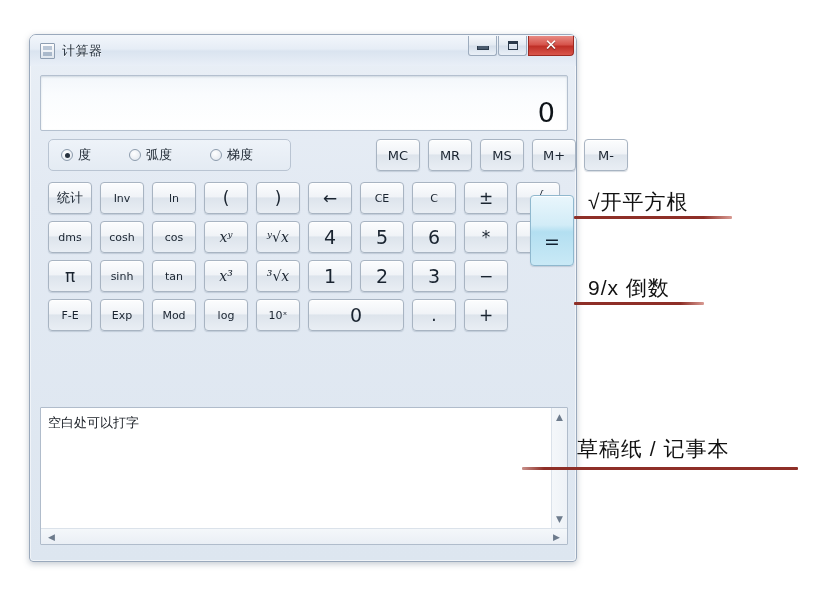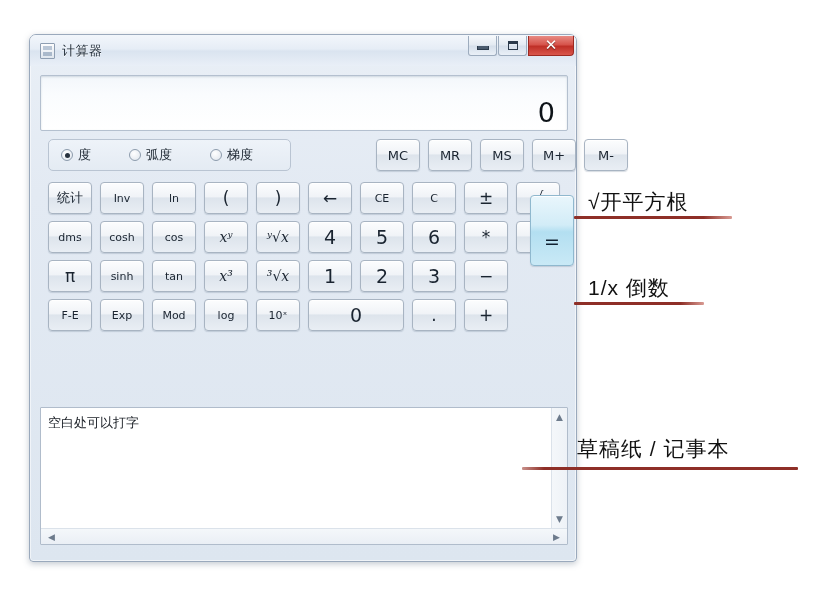--- a/index.html
+++ b/index.html
@@ -440,20 +440,20 @@
     </div>
   </div>
 </div>
 
 <div class="annotation" id="ann-sqrt">
   <span class="ann-text">√开平方根</span>
   <span class="ann-line"></span>
 </div>
 
 <div class="annotation" id="ann-recip">
-  <span class="ann-text">1/x 倒数</span>
+  <span class="ann-text">9/x 倒数</span>
   <span class="ann-line"></span>
 </div>
 
 <div class="annotation" id="ann-scratch">
   <span class="ann-text">草稿纸 / 记事本</span>
   <span class="ann-line"></span>
 </div>
 
 </body></html>

